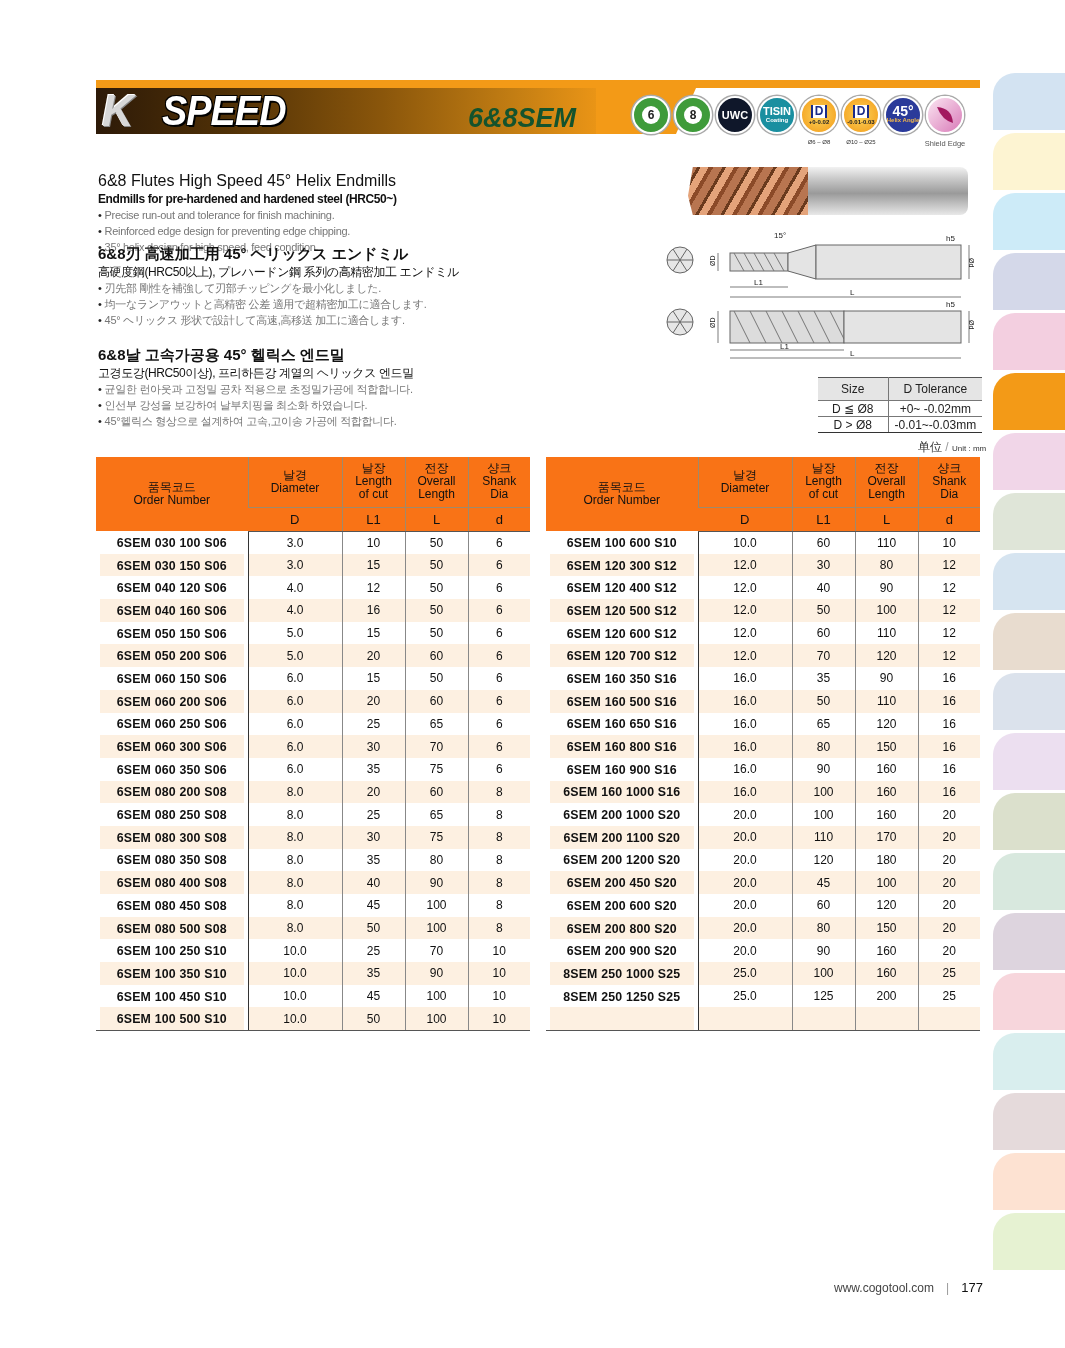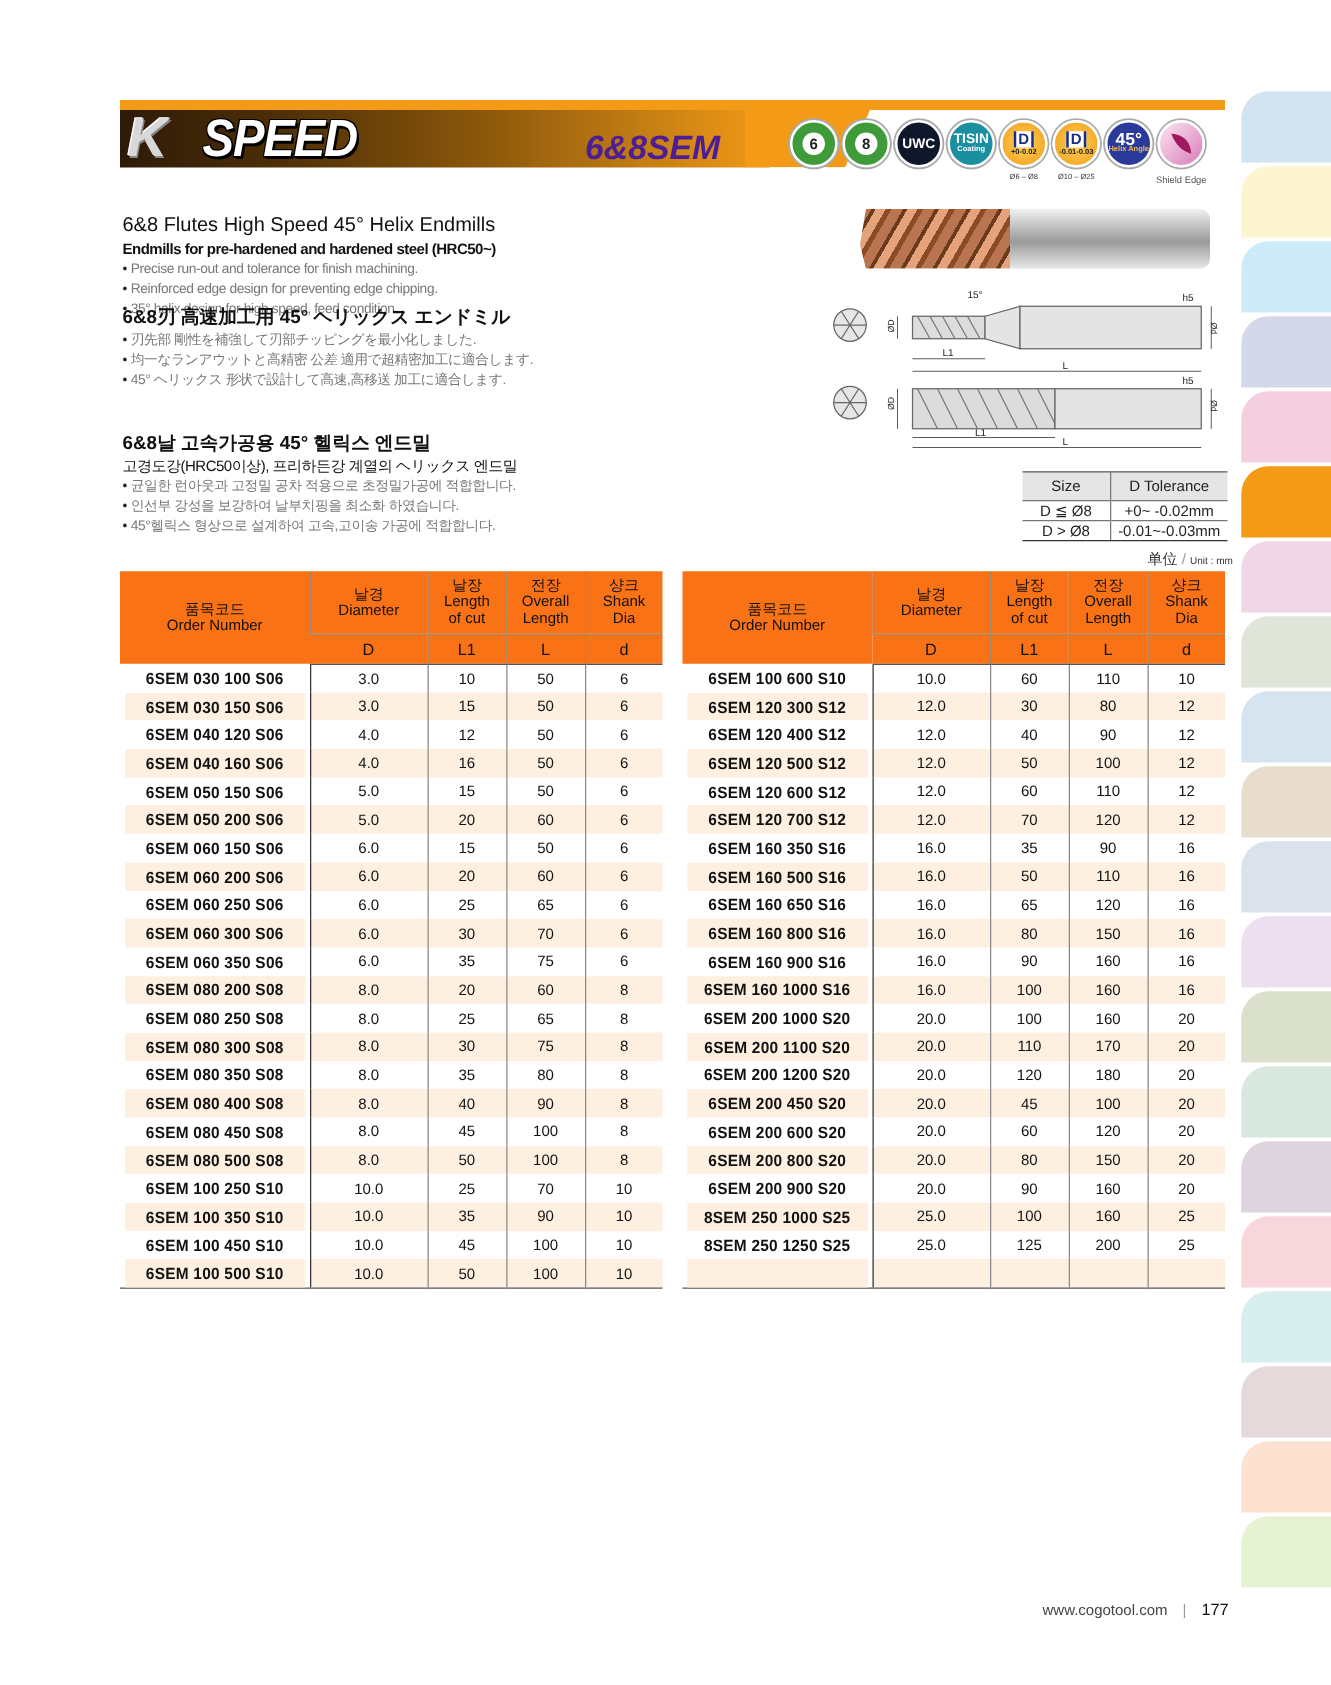--- a/index.html
+++ b/index.html
@@ -12,21 +12,21 @@
   .header-band .brown { position: absolute; left: 0; top: 8px; width: 520px; height: 46px;
     background: linear-gradient(90deg, #2d1a08 0%, #4f3006 25%, #8a560b 55%, #c27d13 80%, #f39a17 100%); }
   .header-band .orange-tail { position: absolute; left: 500px; top: 8px; width: 100px; height: 46px;
     background: #f39a17; clip-path: polygon(0 0, 100% 0, 80% 100%, 0 100%); }
   .logo-k { position: absolute; left: 6px; top: 8px; font-family: "Liberation Sans", sans-serif; font-weight: 900;
     font-size: 44px; font-style: italic; color: #d8d8d8; letter-spacing: -2px;
     text-shadow: 1px 1px 0 #888, -1px -1px 0 #fff; line-height: 46px; }
   .logo-speed { position: absolute; left: 66px; top: 8px; font-family: "Liberation Sans", sans-serif; font-weight: 900;
     font-size: 42px; font-style: italic; color: #ffffff; letter-spacing: -1px; line-height: 46px;
     text-shadow: 2px 2px 0 #000, -1px -1px 0 #000, 1px -1px 0 #000, -1px 1px 0 #000; transform: scaleX(0.9); transform-origin: left; }
-  .model-tag { position: absolute; left: 372px; top: 22px; font-weight: 700; font-style: italic; font-size: 27px; color: #4c1d95; line-height: 32px; text-align: center; }
+  .model-tag { position: absolute; left: 372px; top: 22px; font-weight: 700; font-style: italic; font-size: 27px; color: #14532d; line-height: 32px; text-align: center; }
 
   
   .badges { position: absolute; left: 632px; top: 96px; display: flex; gap: 4px; }
   .badge { width: 38px; height: 38px; border-radius: 50%; border: 2px solid #fff; box-shadow: 0 0 0 1.5px #aaa;
     display: flex; flex-direction: column; align-items: center; justify-content: center; color: #fff; font-weight: 900; position: relative; }
   .badge .inner-circle { width: 18px; height: 18px; border-radius: 50%; background: #fff; color: #222; font-size: 12px; display:flex; align-items:center; justify-content:center; }
   .badge .big { font-size: 11px; line-height: 11px; }
   .badge .small { font-size: 6px; line-height: 7px; font-weight: 700; }
   .badge .dbox { width: 16px; height: 13px; border: 2px solid #1a2c8a; border-top: none; border-bottom: none; color: #1a2c8a; font-size: 12px; line-height: 12px; text-align: center; background: #fff; }
   .badge .tol { font-size: 6px; color: #222; font-weight: 700; line-height: 8px; }
@@ -144,20 +144,21 @@
 <div class="sec sec-en" style="top:143px;margin-top:28px;">
   <div class="t1">6&amp;8 Flutes High Speed 45° Helix Endmills</div>
   <div class="t2">Endmills for pre-hardened and hardened steel (HRC50~)</div>
   <div class="b"><span class="dot">•</span><span>Precise run-out and tolerance for finish machining.</span></div>
   <div class="b"><span class="dot">•</span><span>Reinforced edge design for preventing edge chipping.</span></div>
   <div class="b"><span class="dot">•</span><span>35° helix design for high speed, feed condition.</span></div>
 </div>
 
 <div class="sec sec-jp" style="top:244px;">
   <div class="t1">6&amp;8刃 高速加工用 45° ヘリックス エンドミル</div>
+  <div class="t2">高硬度鋼(HRC50以上), プレハードン鋼 系列の高精密加工 エンドミル</div>
   <div class="b"><span class="dot">•</span><span>刃先部 剛性を補強して刃部チッピングを最小化しました.</span></div>
   <div class="b"><span class="dot">•</span><span>均一なランアウットと高精密 公差 適用で超精密加工に適合します.</span></div>
   <div class="b"><span class="dot">•</span><span>45° ヘリックス 形状で設計して高速,高移送 加工に適合します.</span></div>
 </div>
 
 <div class="sec sec-kr" style="top:345px;">
   <div class="t1">6&amp;8날 고속가공용 45° 헬릭스 엔드밀</div>
   <div class="t2">고경도강(HRC50이상), 프리하든강 계열의 ヘリックス 엔드밀</div>
   <div class="b"><span class="dot">•</span><span>균일한 런아웃과 고정밀 공차 적용으로 초정밀가공에 적합합니다.</span></div>
   <div class="b"><span class="dot">•</span><span>인선부 강성을 보강하여 날부치핑을 최소화 하였습니다.</span></div>

